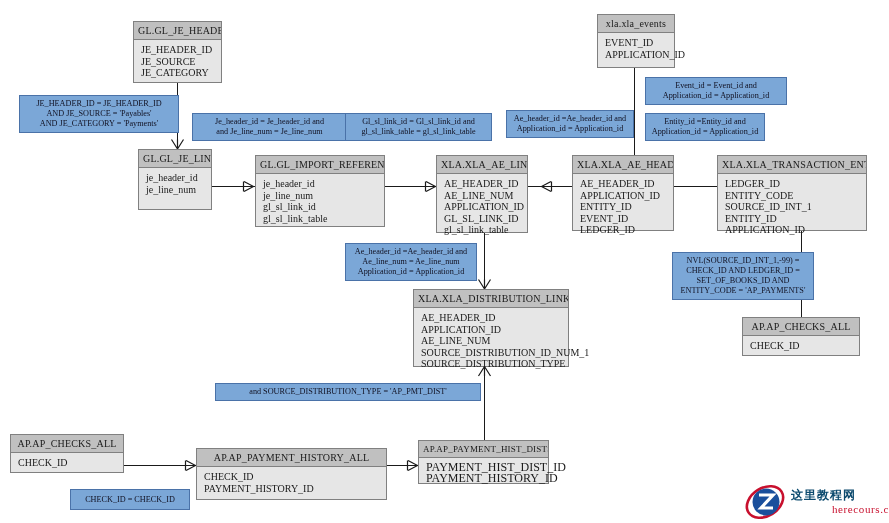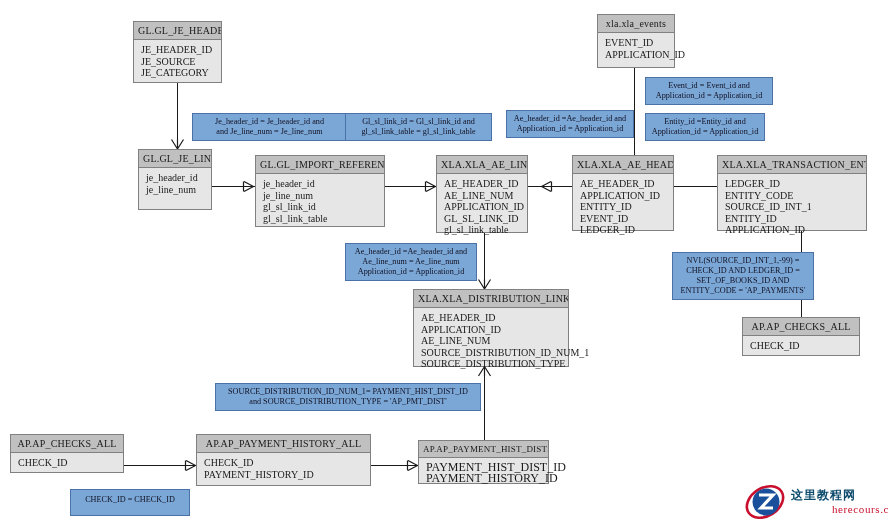--- a/index.html
+++ b/index.html
@@ -260,53 +260,58 @@
     </div>
   </div>
 
   <div class="entity" style="left:10px;top:434px;width:114px;height:39px;">
     <div class="ent-title">AP.AP_CHECKS_ALL</div>
     <div class="ent-fields">
       <div>CHECK_ID</div>
     </div>
   </div>
 
-  <div class="entity" style="left:196px;top:434px;width:175px;height:52px;">
+  <div class="entity" style="left:196px;top:448px;width:191px;height:52px;">
     <div class="ent-title">AP.AP_PAYMENT_HISTORY_ALL</div>
     <div class="ent-fields">
       <div>CHECK_ID</div>
       <div>PAYMENT_HISTORY_ID</div>
     </div>
   </div>
 
   <div class="entity" style="left:418px;top:440px;width:131px;height:44px;">
     <div class="ent-title" style="font-size:9px;">AP.AP_PAYMENT_HIST_DISTS</div>
     <div class="ent-fields" style="font-size:12px;line-height:10.5px;">
       <div>PAYMENT_HIST_DIST_ID</div>
       <div>PAYMENT_HISTORY_ID</div>
     </div>
   </div>
 
+  <div class="cond" style="left:19px;top:95px;width:160px;">
+    <div>JE_HEADER_ID = JE_HEADER_ID</div>
+    <div>AND JE_SOURCE = 'Payables'</div>
+    <div>AND JE_CATEGORY = 'Payments'</div>
+  </div>
 
   <div class="cond" style="left:192px;top:113px;width:155px;">
     <div>Je_header_id = Je_header_id and</div>
     <div>and Je_line_num =  Je_line_num</div>
   </div>
 
   <div class="cond" style="left:345px;top:113px;width:147px;">
     <div>Gl_sl_link_id = Gl_sl_link_id and</div>
     <div>gl_sl_link_table = gl_sl_link_table</div>
   </div>
 
   <div class="cond" style="left:506px;top:110px;width:128px;">
     <div>Ae_header_id =Ae_header_id and</div>
     <div>Application_id = Application_id</div>
   </div>
 
-  <div class="cond" style="left:645px;top:77px;width:128px;">
+  <div class="cond" style="left:645px;top:77px;width:142px;">
     <div>Event_id = Event_id and</div>
     <div>Application_id = Application_id</div>
   </div>
 
   <div class="cond" style="left:645px;top:113px;width:120px;">
     <div>Entity_id =Entity_id and</div>
     <div>Application_id = Application_id</div>
   </div>
 
   <div class="cond" style="left:345px;top:243px;width:132px;">
@@ -316,25 +321,24 @@
   </div>
 
   <div class="cond" style="left:654px;top:252px;width:142px;margin-left:18px;">
     <div>NVL(SOURCE_ID_INT_1,-99) =</div>
     <div>CHECK_ID AND LEDGER_ID =</div>
     <div>SET_OF_BOOKS_ID AND</div>
     <div>ENTITY_CODE = 'AP_PAYMENTS'</div>
   </div>
 
   <div class="cond" style="left:215px;top:383px;width:266px;">
-    <div>SOURCE_DISTRIBUTION_ID_NUM_1= PAYMENT_HIST_DIST_ID</div>
     <div>and SOURCE_DISTRIBUTION_TYPE =   'AP_PMT_DIST'</div>
   </div>
 
-  <div class="cond" style="left:70px;top:489px;width:120px;padding-top:5px;padding-bottom:10px;">
+  <div class="cond" style="left:70px;top:489px;width:120px;padding-top:5px;padding-bottom:4px;">
     <div>CHECK_ID = CHECK_ID</div>
   </div>
 
 
   <div id="watermark" style="left:744px;top:481px;">
     <div class="wm-mark">
       <svg width="42" height="42" viewBox="0 0 42 42">
         <ellipse cx="21" cy="21" rx="19.5" ry="14" fill="none" stroke="#c8102e" stroke-width="2.6" transform="rotate(-32 21 21)"></ellipse>
         <circle cx="22" cy="21" r="13.5" fill="#1a4f9c"></circle>
         <path d="M15,14 L29,14 L17,27 L29,27" fill="none" stroke="#ffffff" stroke-width="3.2" stroke-linejoin="miter"></path>

